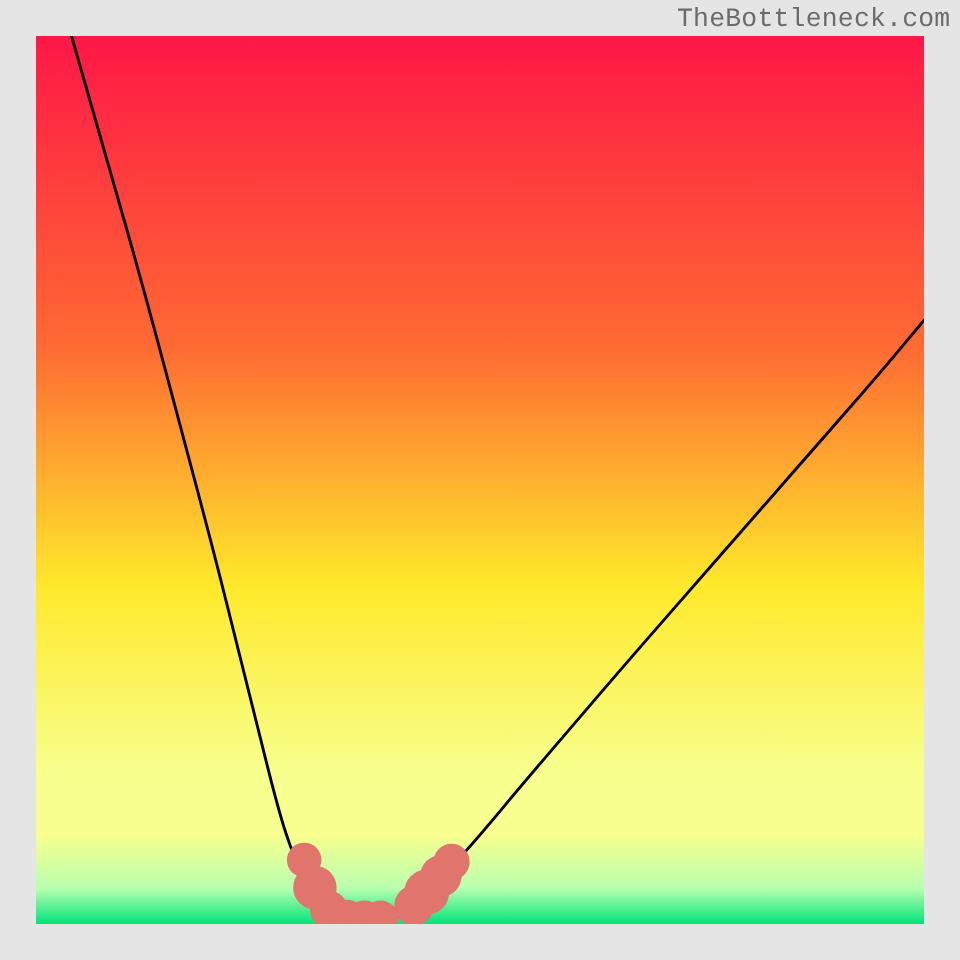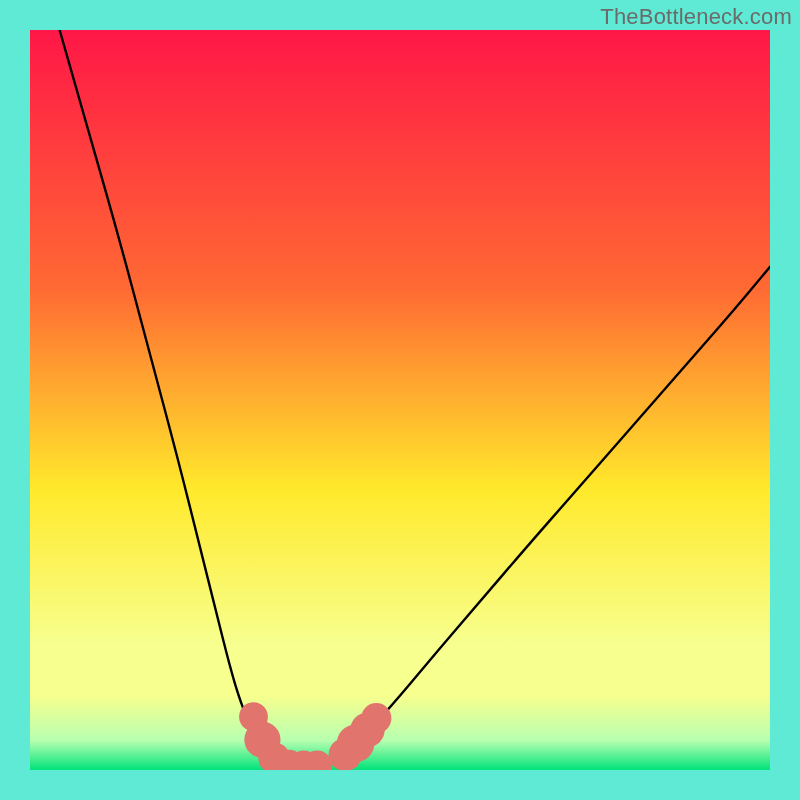--- a/index.html
+++ b/index.html
@@ -7,21 +7,22 @@
     padding: 0;
     width: 800px;
     height: 800px;
     overflow: hidden;
     background: #000;
     font-family: Arial, Helvetica, sans-serif;
   }
   .frame {
     position: absolute;
     inset: 0;
-    background: #5eead4;
+    background: #e5e5e5;
+    font-family: Liberation Mono, monospace;
   }
   .plot {
     position: absolute;
     left: 30px;
     top: 30px;
     width: 740px;
     height: 740px;
     overflow: hidden;
   }
   .watermark {

